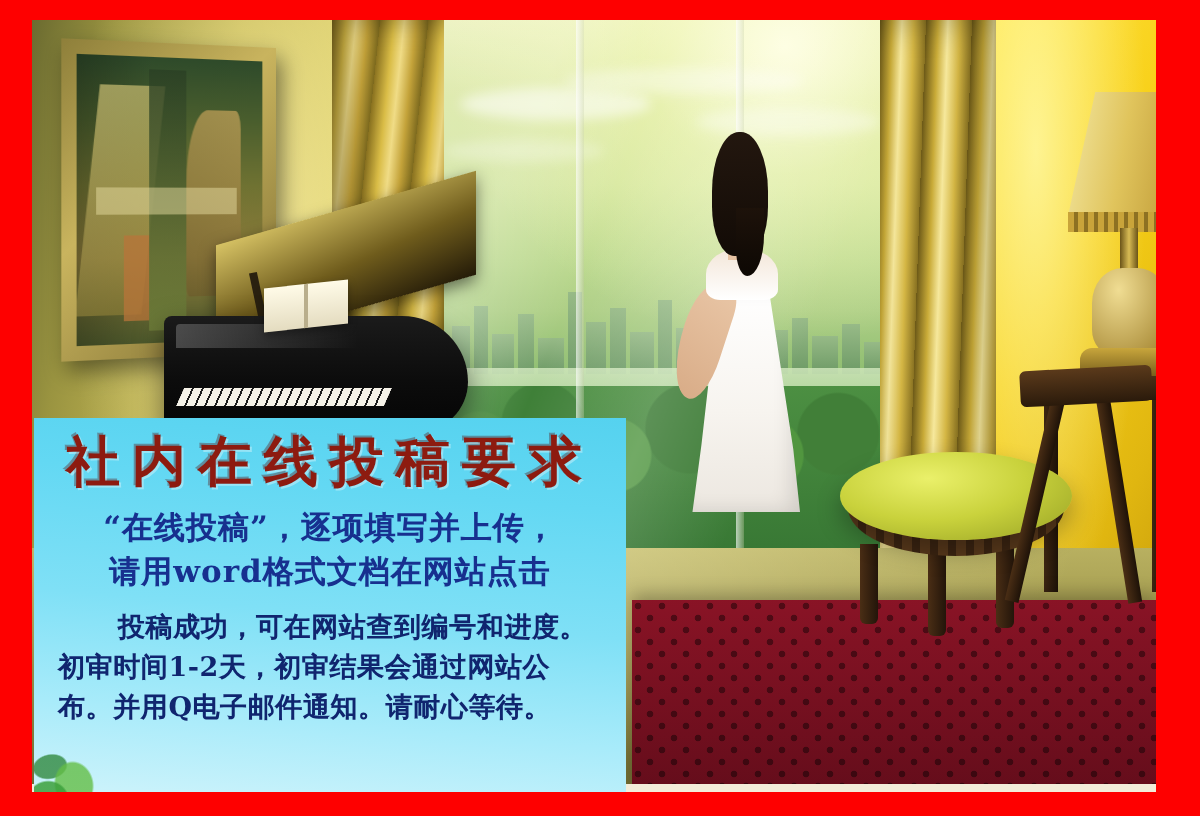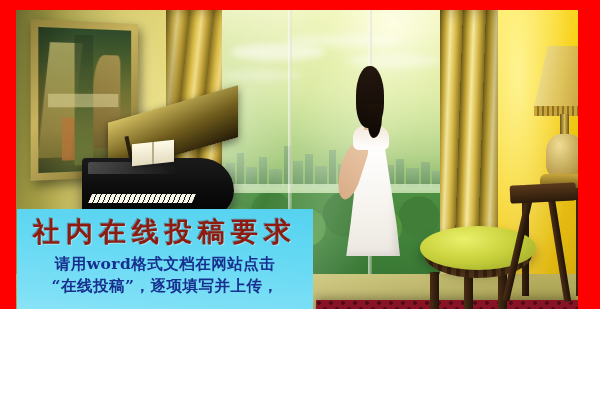--- a/index.html
+++ b/index.html
@@ -7,21 +7,21 @@
     padding: 0;
     background: #ffffff;
   }
   body {
     font-family: "Liberation Sans", sans-serif;
   }
 
   #poster {
     position: relative;
     width: 600px;
-    height: 309px;
+    height: 408px;
     overflow: hidden;
     background: #000000;
   }
 
   
   .frame {
     position: absolute;
     inset: 0;
     background: #fe0000;
   }
@@ -572,21 +572,28 @@
   <div class="photo-bottom-line"></div>
 
   <div class="panel">
     <div class="panel-leaf"></div>
 
     <div class="panel-inner">
 
       <div class="panel-title">社内在线投稿要求</div>
 
       <div class="panel-body">
+        <div>“在线投稿”，逐项填写并上传，</div>
         <div>请用word格式文档在网站点击</div>
-        <div>“在线投稿”，逐项填写并上传，</div>
       </div>
 
+      <div class="panel-note">
+        <div>
+          <span class="indent">投稿成功，可在网站查到编号和进度。</span>
+        </div>
+        <div>初审时间1-2天，初审结果会通过网站公</div>
+        <div>布。并用Q电子邮件通知。请耐心等待。</div>
+      </div>
 
     </div>
   </div>
 
 </div>
 
 </body></html>

